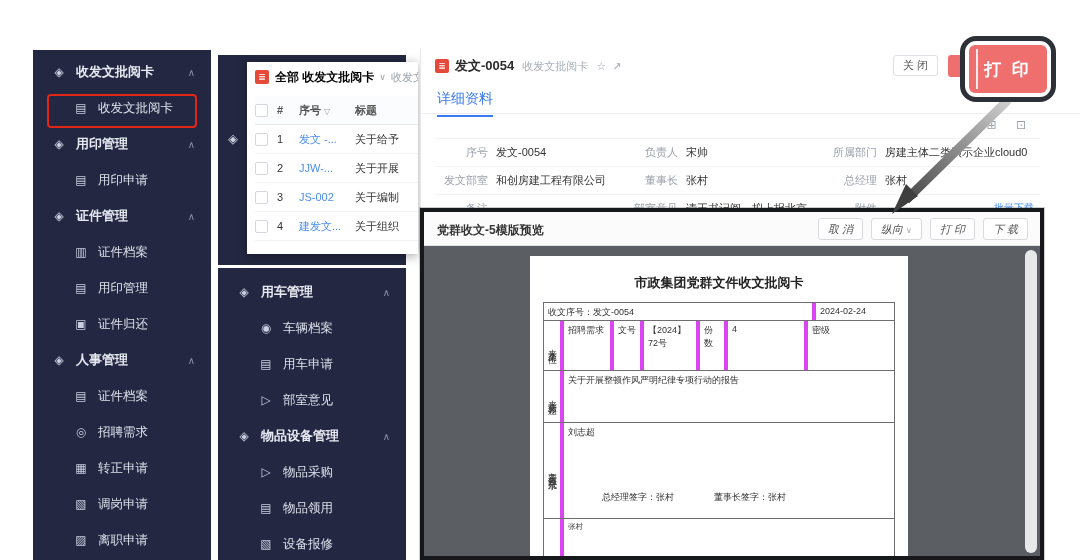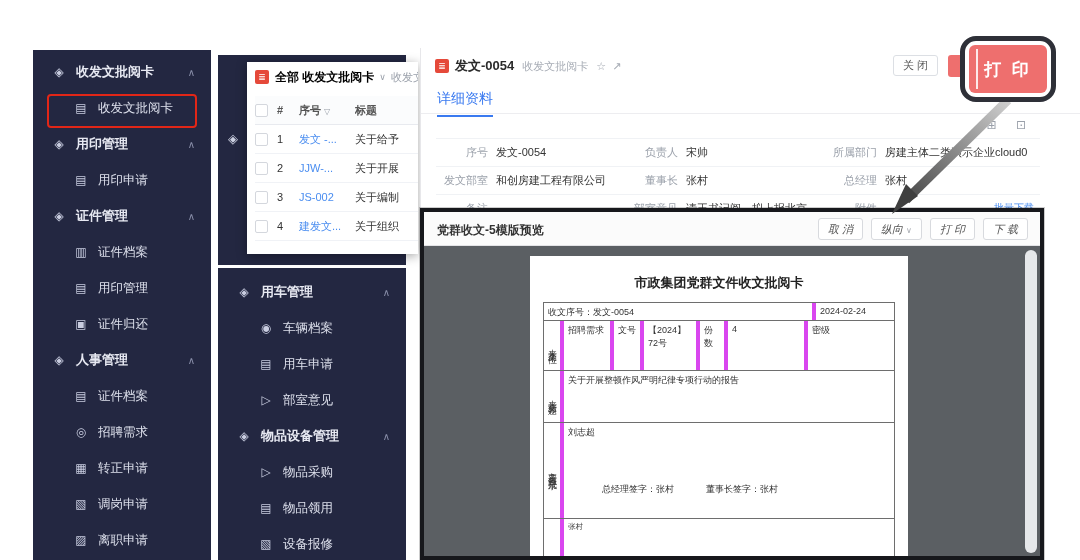--- a/index.html
+++ b/index.html
@@ -90,21 +90,21 @@
   .pv-row:last-child { border-bottom:none; }
   .pv-cell { border-right:4px solid #d946ef; padding:3px 4px; overflow:hidden; }
   .pv-cell:last-child { border-right:none; }
   .vlabel { flex:0 0 20px; writing-mode:vertical-lr; text-orientation:upright;
             display:flex; align-items:center; justify-content:center; letter-spacing:2px; padding:3px 0; }
   .rA1{flex:1;} .rA2{flex:0 0 78px;}
   .rB1{flex:0 0 50px;} .rB2{flex:0 0 30px;} .rB3{flex:0 0 56px;} .rB4{flex:0 0 28px;}
   .rB5{flex:0 0 80px;} .rB6{flex:0 0 30px;} .rB7{flex:1;}
   .grow{flex:1;}
   .sig-wrap { position:relative; }
-  .sigs { position:absolute; left:38px; bottom:22px; display:flex; gap:32px; }
+  .sigs { position:absolute; left:38px; bottom:14px; display:flex; gap:40px; }
   .tiny { font-size:7.5px; color:#444; }
 
   
   #callout { position:absolute; left:960px; top:36px; width:96px; height:66px;
              background:#fff; border:5px solid #2e3038; border-radius:16px; z-index:60;
              padding:4px; }
   .co-btn { position:relative; width:100%; height:100%; background:#ee6f6e; border-radius:6px;
             color:#fff; font-size:17px; font-weight:bold; letter-spacing:3px;
             display:flex; align-items:center; justify-content:center; }
   .co-btn::before { content:""; position:absolute; left:7px; top:4px; bottom:4px; width:2px; background:rgba(255,255,255,.85); }

